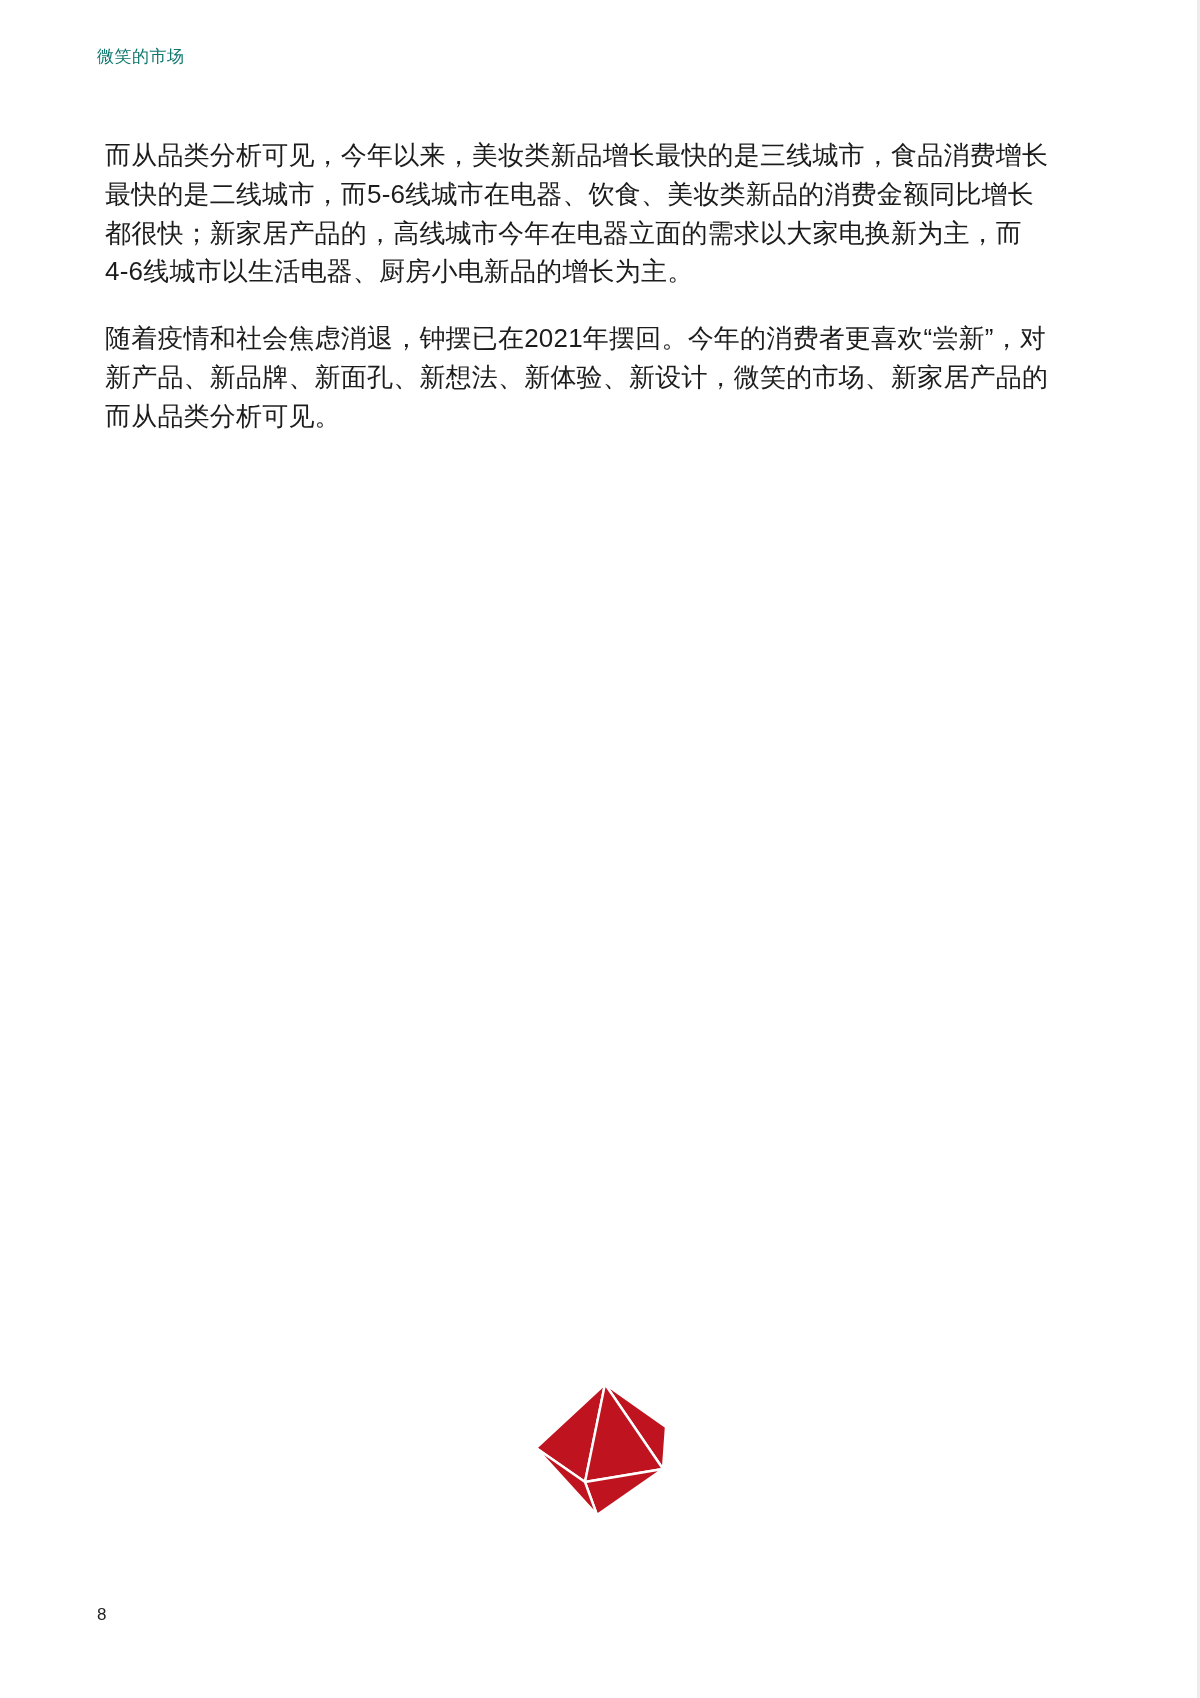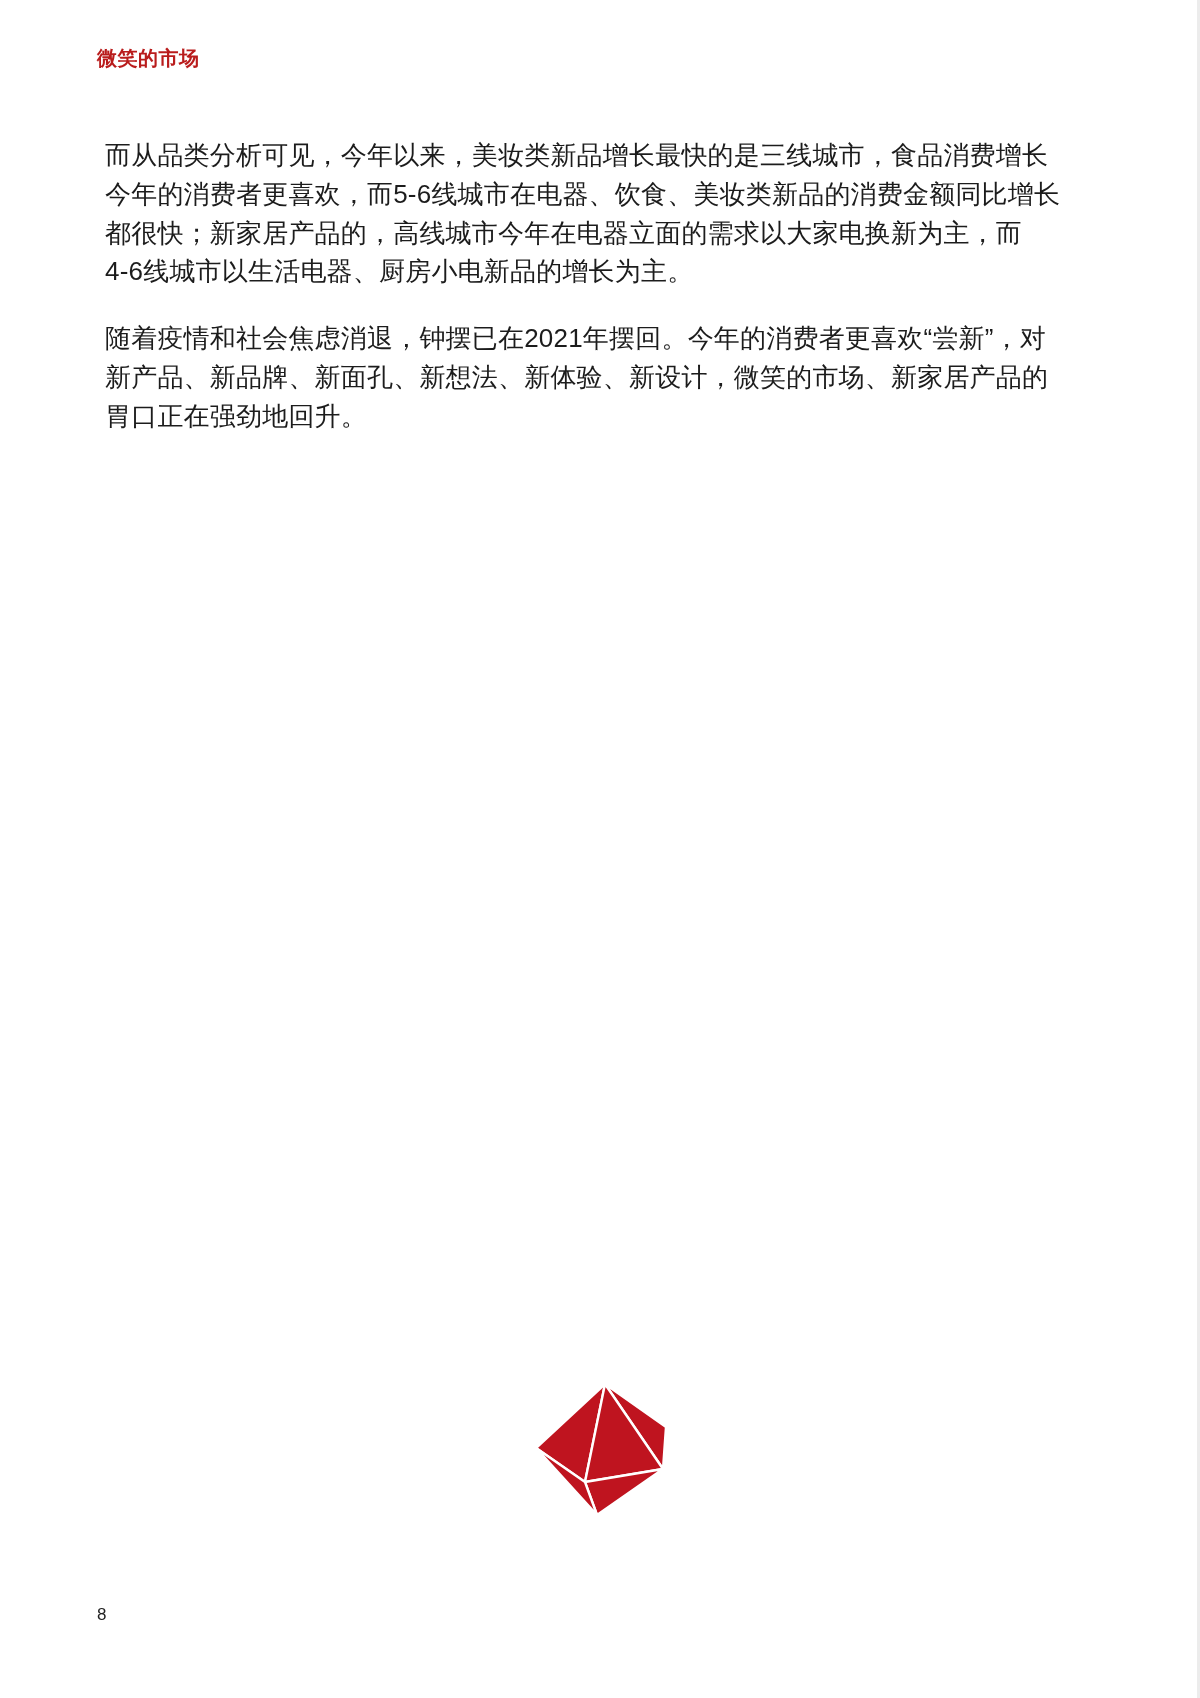--- a/index.html
+++ b/index.html
@@ -20,24 +20,24 @@
     right: 0;
     top: 0;
     width: 3px;
     height: 100%;
     background: #ececec;
   }
   .doc-header {
     position: absolute;
     left: 97px;
     top: 45px;
-    font-size: 20px;
-    font-weight: 700;
+    font-size: 17px;
+    font-weight: 400;
     letter-spacing: 0.5px;
-    color: #b91c1c;
+    color: #0f766e;
     white-space: nowrap;
   }
   .paragraph {
     position: absolute;
     left: 97px;
     color: #1c1c1c;
   }
   .paragraph .line {
     font-size: 26px;
     line-height: 38.8px;
@@ -72,29 +72,29 @@
 </style>
 </head>
 <body>
 
 <div class="page">
 
   <div class="doc-header">微笑的市场</div>
 
   <div class="paragraph para-1">
     <div class="line">而从品类分析可见，今年以来，美妆类新品增长最快的是三线城市，食品消费增长</div>
-    <div class="line">今年的消费者更喜欢，而5-6线城市在电器、饮食、美妆类新品的消费金额同比增长</div>
+    <div class="line">最快的是二线城市，而5-6线城市在电器、饮食、美妆类新品的消费金额同比增长</div>
     <div class="line">都很快；新家居产品的，高线城市今年在电器立面的需求以大家电换新为主，而</div>
     <div class="line">4-6线城市以生活电器、厨房小电新品的增长为主。</div>
   </div>
 
   <div class="paragraph para-2">
     <div class="line">随着疫情和社会焦虑消退，钟摆已在2021年摆回。今年的消费者更喜欢“尝新”，对</div>
     <div class="line">新产品、新品牌、新面孔、新想法、新体验、新设计，微笑的市场、新家居产品的</div>
-    <div class="line">胃口正在强劲地回升。</div>
+    <div class="line">而从品类分析可见。</div>
   </div>
 
   <div class="logo">
     <svg viewBox="0 0 135 137" xmlns="http://www.w3.org/2000/svg">
 
       <polygon class="logo-facet" points="70,3 1,67 50,101" fill="#BF141F" stroke="#FFFFFF"></polygon>
       <polygon class="logo-facet" points="70,3 131,46 128,88" fill="#BF141F" stroke="#FFFFFF"></polygon>
       <polygon class="logo-facet" points="70,3 128,88 50,101" fill="#BF141F" stroke="#FFFFFF"></polygon>
       <polygon class="logo-facet" points="50,101 128,88 62,134" fill="#BF141F" stroke="#FFFFFF"></polygon>
       <polygon class="logo-facet" points="1,67 50,101 62,134" fill="#BF141F" stroke="#FFFFFF"></polygon>

